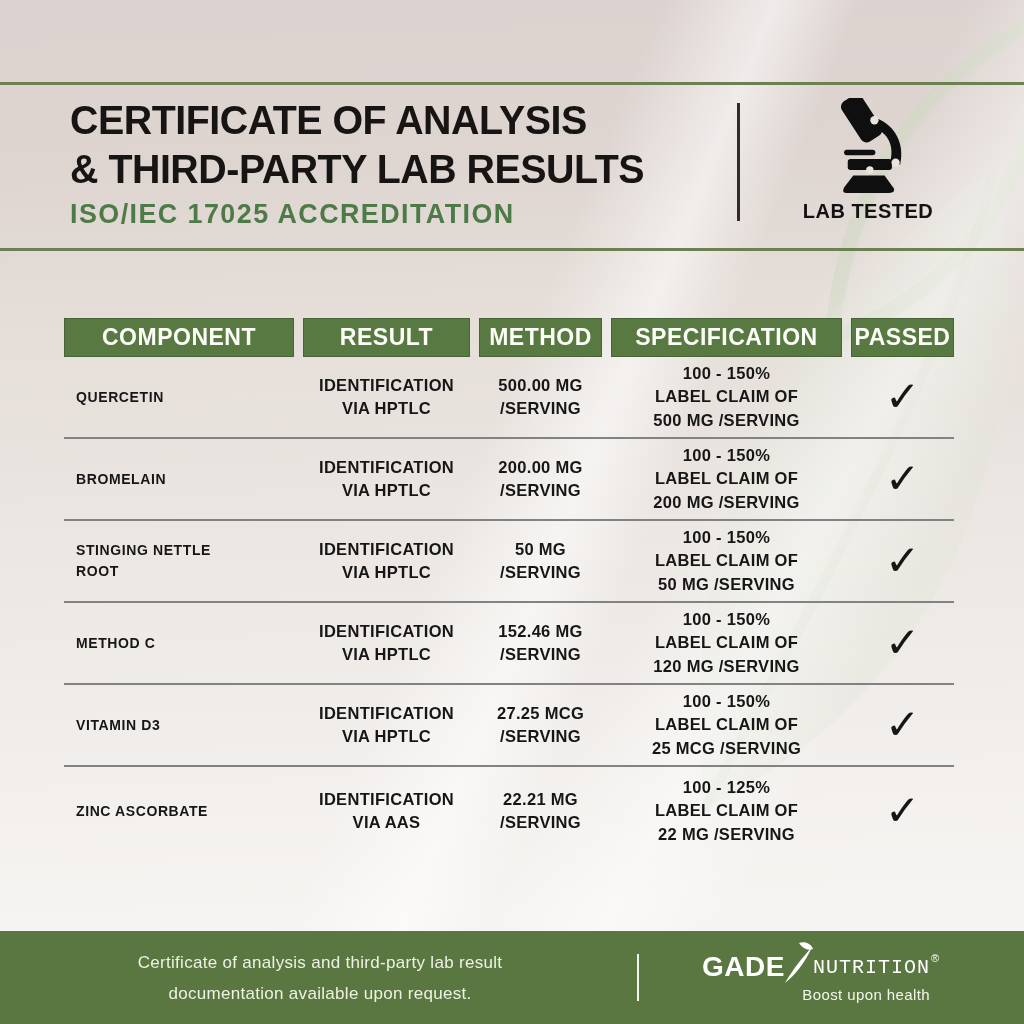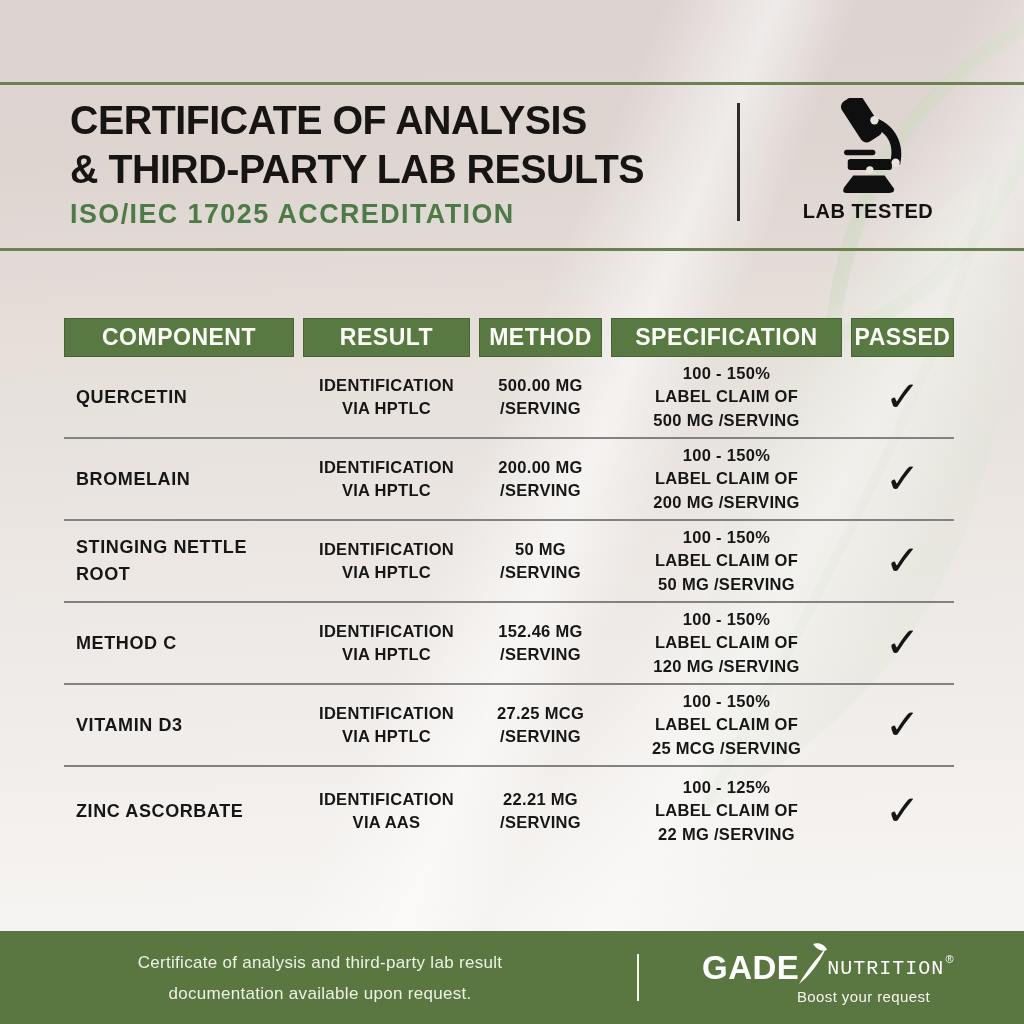--- a/index.html
+++ b/index.html
@@ -45,35 +45,35 @@
   }
   .th{
     background:var(--accent-green,#587a42);color:#fdfdf8;
     height:39px;display:flex;align-items:center;justify-content:center;
     font-size:23px;font-weight:bold;letter-spacing:.5px;
     box-shadow:inset 0 0 0 1px rgba(0,0,0,.18);
   }
   .trow{min-height:80px;align-items:center;border-bottom:2px solid var(--separator-gray,#828282);}
   .trow:last-child{border-bottom:none;min-height:88px;}
   .td{color:#161616;font-weight:bold;}
-  .td.comp{font-size:18px;letter-spacing:.6px;line-height:1.5;text-align:left;padding-left:12px;}
+  .td.comp{font-size:14px;letter-spacing:.6px;line-height:1.5;text-align:left;padding-left:12px;}
   .td.mid{font-size:16.5px;text-align:center;line-height:1.4;letter-spacing:.3px;}
   .td.pass{text-align:center;font-size:42px;font-weight:normal;font-family:"DejaVu Sans",sans-serif;line-height:1;}
 
   
   footer{position:absolute;left:0;bottom:0;width:1024px;height:93px;background:var(--footer-green,#5b7741);}
   .note{
     position:absolute;left:0;top:0;width:640px;height:93px;
     display:flex;align-items:center;justify-content:center;text-align:center;
     color:#eef1e3;font-size:17px;line-height:31px;letter-spacing:.3px;
   }
   .footer-divider{position:absolute;left:637px;top:23px;width:2px;height:47px;background:#f2f4ea;}
   .brand{position:absolute;left:702px;top:18px;width:270px;color:#ffffff;}
   .brand-row{display:flex;align-items:center;white-space:nowrap;}
-  .brand-bold{font-size:33px;font-weight:bold;letter-spacing:.5px;}
+  .brand-bold{font-size:28px;font-weight:bold;letter-spacing:.5px;}
   .brand-leaf{margin:-8px -2px 0 -4px;}
   .brand-light{font-size:20px;font-weight:normal;letter-spacing:1px;font-family:Liberation Mono, monospace;}
   .brand-reg{font-size:11px;vertical-align:top;position:relative;top:-9px;left:1px;}
   .tagline{font-size:15px;letter-spacing:.4px;text-align:right;padding-right:42px;margin-top:1px;color:#f4f6ee;}
 </style>
 </head>
 <body>
 
 <svg class="leaf leaf-top-right" viewBox="0 0 300 330">
   <path d="M265 5 C160 60 85 150 70 300 C200 255 265 140 265 5 Z" fill="none" stroke="#cfd9c2" stroke-width="14"></path>
@@ -175,15 +175,15 @@
   <div class="brand">
     <div class="brand-row">
       <span class="brand-bold">GADE</span>
       <svg class="brand-leaf" width="34" height="44" viewBox="0 0 34 44">
         <path d="M4 42 C12 28 22 16 31 6 C24 22 14 34 4 42 Z" fill="#ffffff"></path>
         <path d="M18 2 C22 8 27 10 32 8 C30 2 23 0 18 2 Z" fill="#ffffff"></path>
       </svg>
       <span class="brand-light">NUTRITION</span>
       <span class="brand-reg">®</span>
     </div>
-    <div class="tagline">Boost your request</div>
+    <div class="tagline">Boost upon health</div>
   </div>
 </footer>
 
 </body></html>

